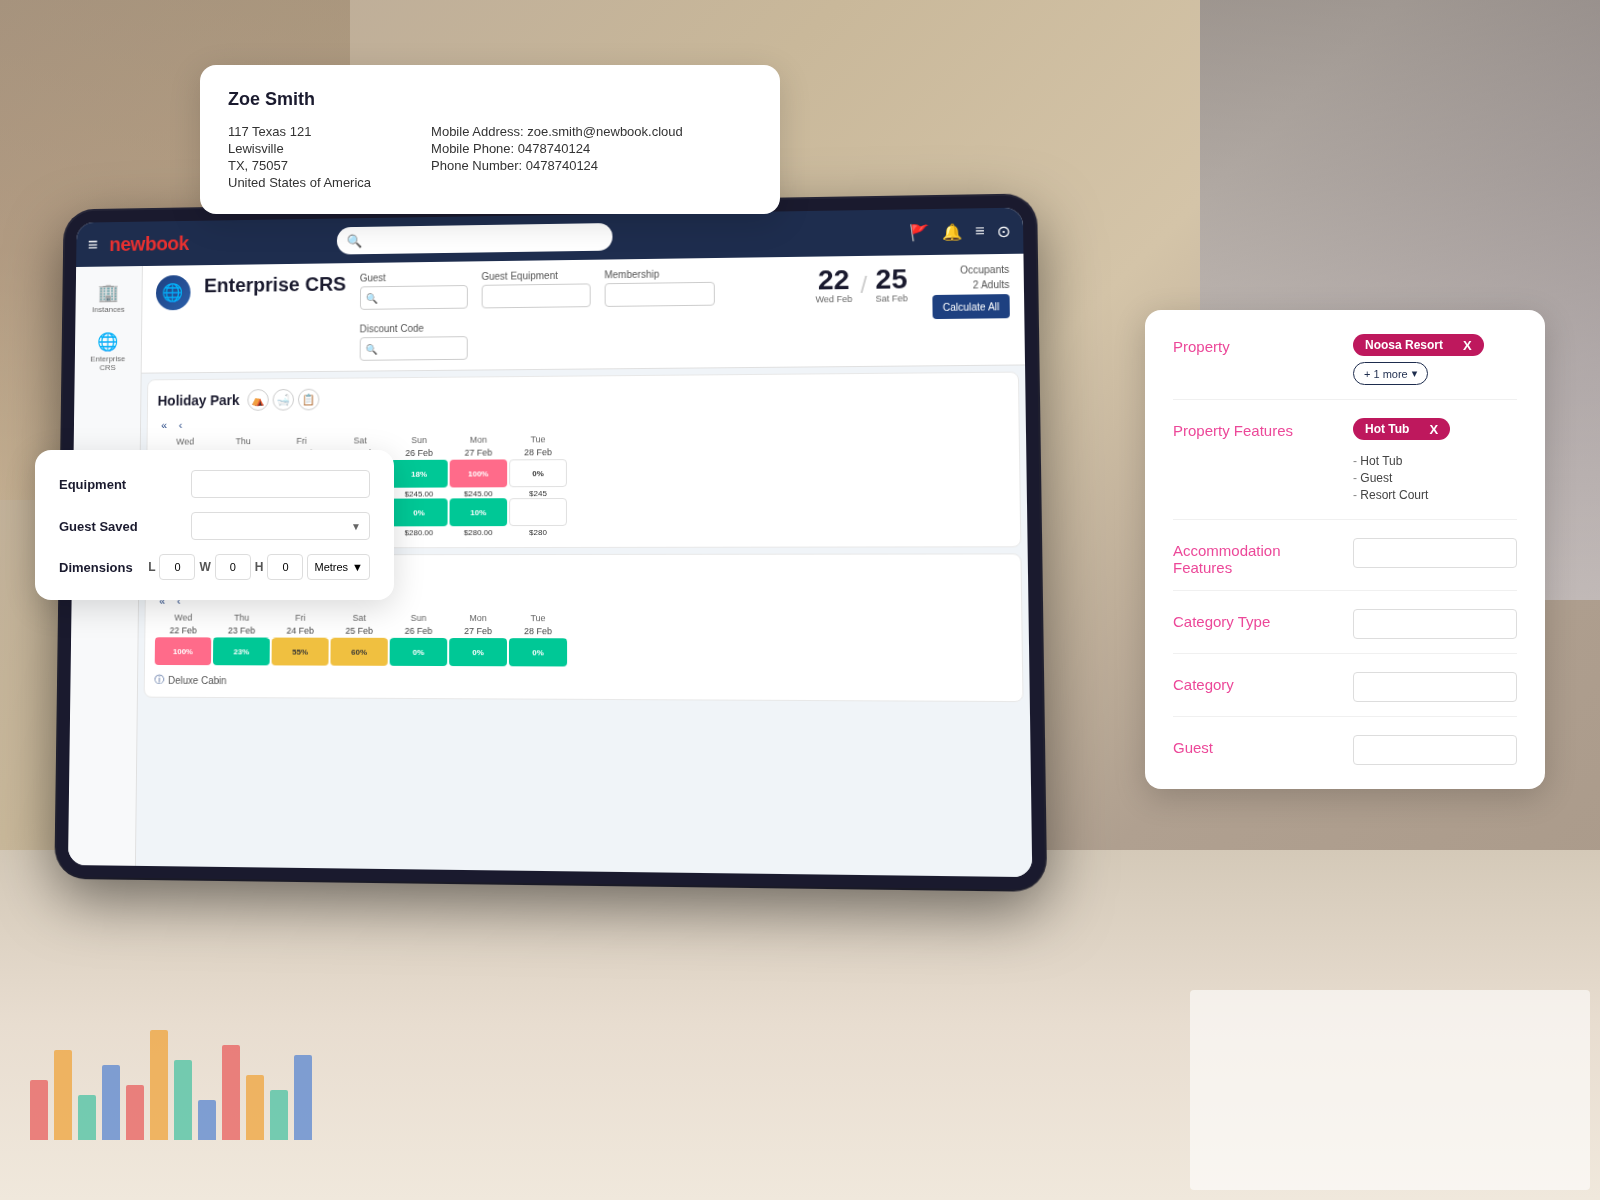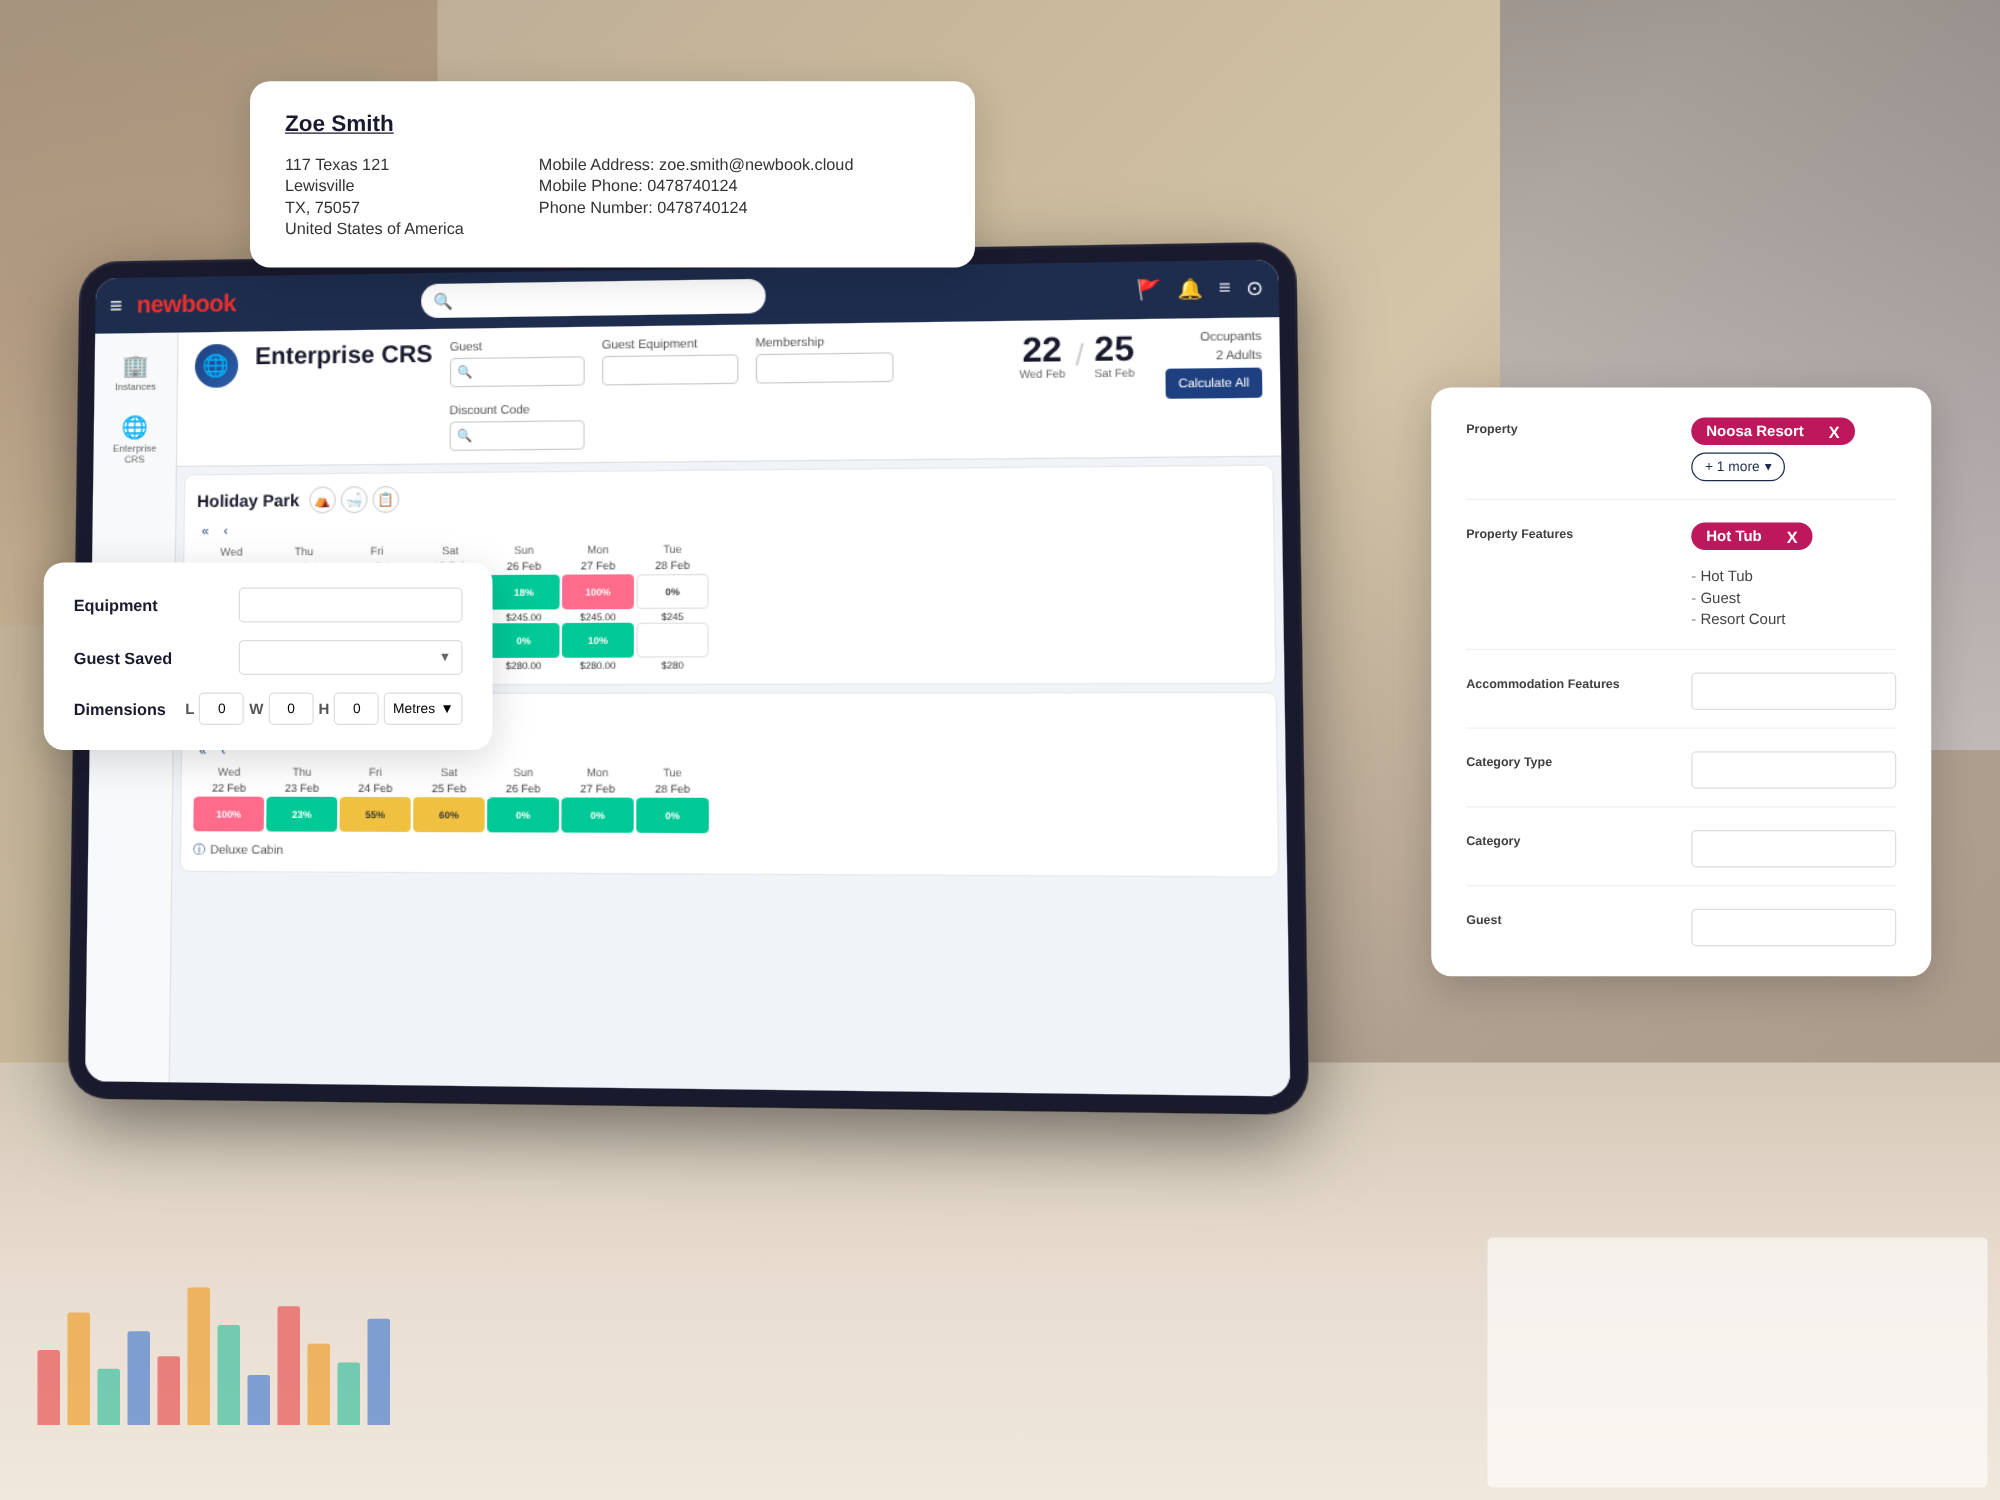--- a/index.html
+++ b/index.html
@@ -249,21 +249,21 @@
     .contact-card {
       position: absolute;
       top: 65px; left: 200px;
       width: 580px;
       background: white;
       border-radius: 16px;
       padding: 24px 28px;
       box-shadow: 0 8px 32px rgba(0,0,0,0.15);
       z-index: 30;
     }
-    .contact-name { font-size: 18px; font-weight: 700; color: #1a1a2e; margin-bottom: 14px; text-decoration: underline; }
+    .contact-name { font-size: 18px; font-weight: 700; color: #1a1a2e; margin-bottom: 14px; }
     .contact-details { display: flex; gap: 60px; }
     .contact-address { display: flex; flex-direction: column; gap: 2px; }
     .contact-info { display: flex; flex-direction: column; gap: 2px; }
     .contact-line { font-size: 13px; color: #333; }
 
     
     .equipment-panel {
       position: absolute;
       left: 35px; top: 450px;
       width: 359px;
@@ -310,21 +310,21 @@
       padding: 24px 28px;
       box-shadow: 0 8px 32px rgba(0,0,0,0.18);
       z-index: 30;
     }
     .prop-row {
       display: flex; align-items: flex-start; gap: 20px;
       margin-bottom: 18px; padding-bottom: 14px;
       border-bottom: 1px solid #f0f0f0;
     }
     .prop-row:last-child { border-bottom: none; margin-bottom: 0; padding-bottom: 0; }
-    .prop-label { font-size: 10px; font-weight: 700; color: #404040; width: 160px; flex-shrink: 0; padding-top: 4px; }
+    .prop-label { font-size: 15px; font-weight: 400; color: #ec4899; width: 160px; flex-shrink: 0; padding-top: 4px; }
     .prop-value { flex: 1; }
     .prop-tag {
       display: inline-flex; align-items: center; gap: 20px;
       background: #be185d; color: white; border-radius: 20px;
       padding: 4px 12px; font-size: 12px; font-weight: 700;
       margin-bottom: 6px;
     }
     .prop-tag-x { cursor: pointer; font-size: 13px; line-height: 1; }
     .prop-more-btn {
       display: inline-flex; align-items: center; gap: 4px;

